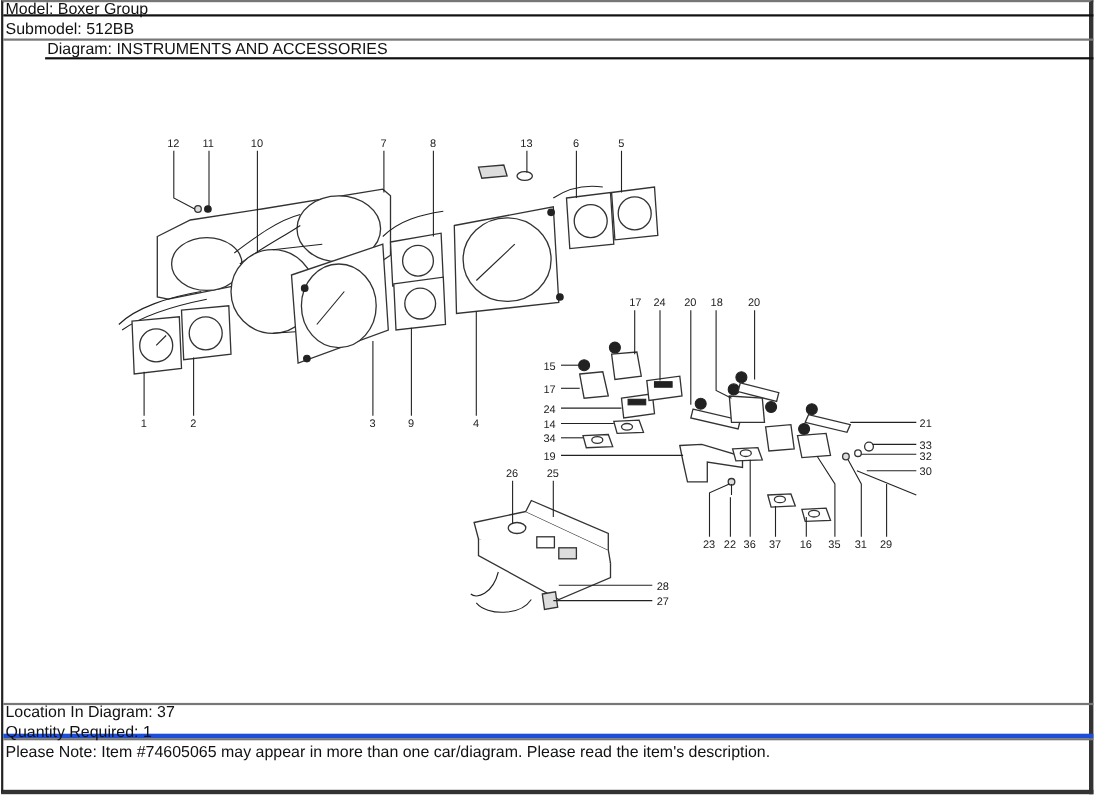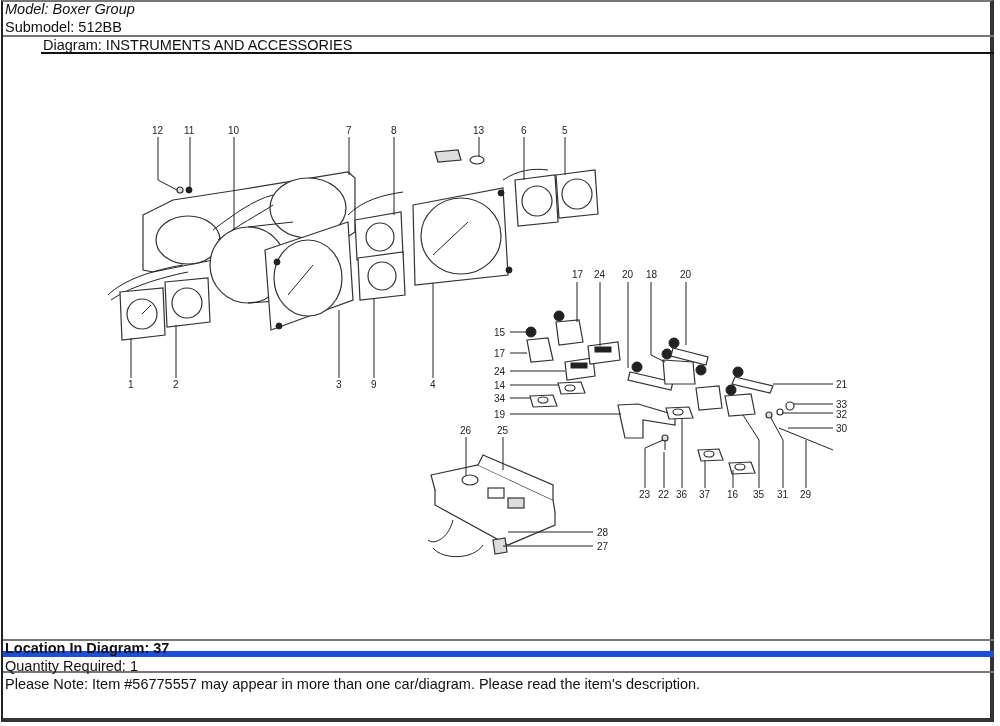--- a/index.html
+++ b/index.html
@@ -3,26 +3,26 @@
   <meta charset="utf-8">
   <style>
     html, body { margin: 0; padding: 0; background: #ffffff; }
     body { width: 1000px; height: 726px; position: relative; overflow: hidden;
            font-family: "Liberation Sans", sans-serif; color: #111; }
     .frame { position: absolute; left: 1px; top: 0px; width: 993px; height: 722px;
              border-left: 2px solid #222; border-right: 4px solid #333; border-bottom: 4px solid #333;
              border-top: 2px solid #777; box-sizing: border-box; }
     .row { position: absolute; left: 3px; right: 6px; box-sizing: border-box;
            font-size: 14.5px; line-height: 17px; padding-left: 2px; white-space: nowrap; }
-    .row.r1 { top: 1px; height: 36px; border-bottom: 2px solid #111; font-style: italic; }
+    .row.r1 { top: 1px; height: 14px; border-bottom: 2px solid #111; }
     .row.r2 { top: 19px; height: 18px; border-bottom: 2px solid #777; }
     .row.r3 { top: 37px; height: 17px; border-bottom: 2px solid #111; margin-left: 38px; }
     .diagram { position: absolute; left: 3px; right: 6px; top: 55px; height: 584px;
                border-bottom: 2px solid #777; text-align: right; }
-    .row.r4 { top: 640px; height: 17px; border-bottom: 6px solid #1d4ed8; font-weight: bold; }
+    .row.r4 { top: 640px; height: 31px; border-bottom: 4px solid #1d4ed8; }
     .row.r5 { top: 658px; height: 15px; border-bottom: 2px solid #777; }
     .row.r6 { top: 676px; height: 42px; }
     svg text { font-family: "Liberation Sans", sans-serif; font-size: 10px; fill: #222; }
     .ln { stroke: #222; stroke-width: 1; fill: none; }
     .part { stroke: #333; stroke-width: 1.2; fill: #fff; }
     .partd { stroke: #333; stroke-width: 1.2; fill: #ddd; }
     .dark { fill: #222; stroke: #222; }
   </style>
 </head>
 <body>
@@ -283,13 +283,13 @@
       <text x="457" y="434">26</text>
       <text x="494" y="434">25</text>
       <text x="594" y="536">28</text>
       <text x="594" y="550">27</text>
     </g>
   </svg>
 </div>
 
 <div class="row r4">Location In Diagram: 37</div>
 <div class="row r5">Quantity Required: 1</div>
-<div class="row r6">Please Note: Item #56775557 may appear in more than one car/diagram. Please read the item's description.</div>
+<div class="row r6">Please Note: Item #74605065 may appear in more than one car/diagram. Please read the item's description.</div>
 
 </body></html>

